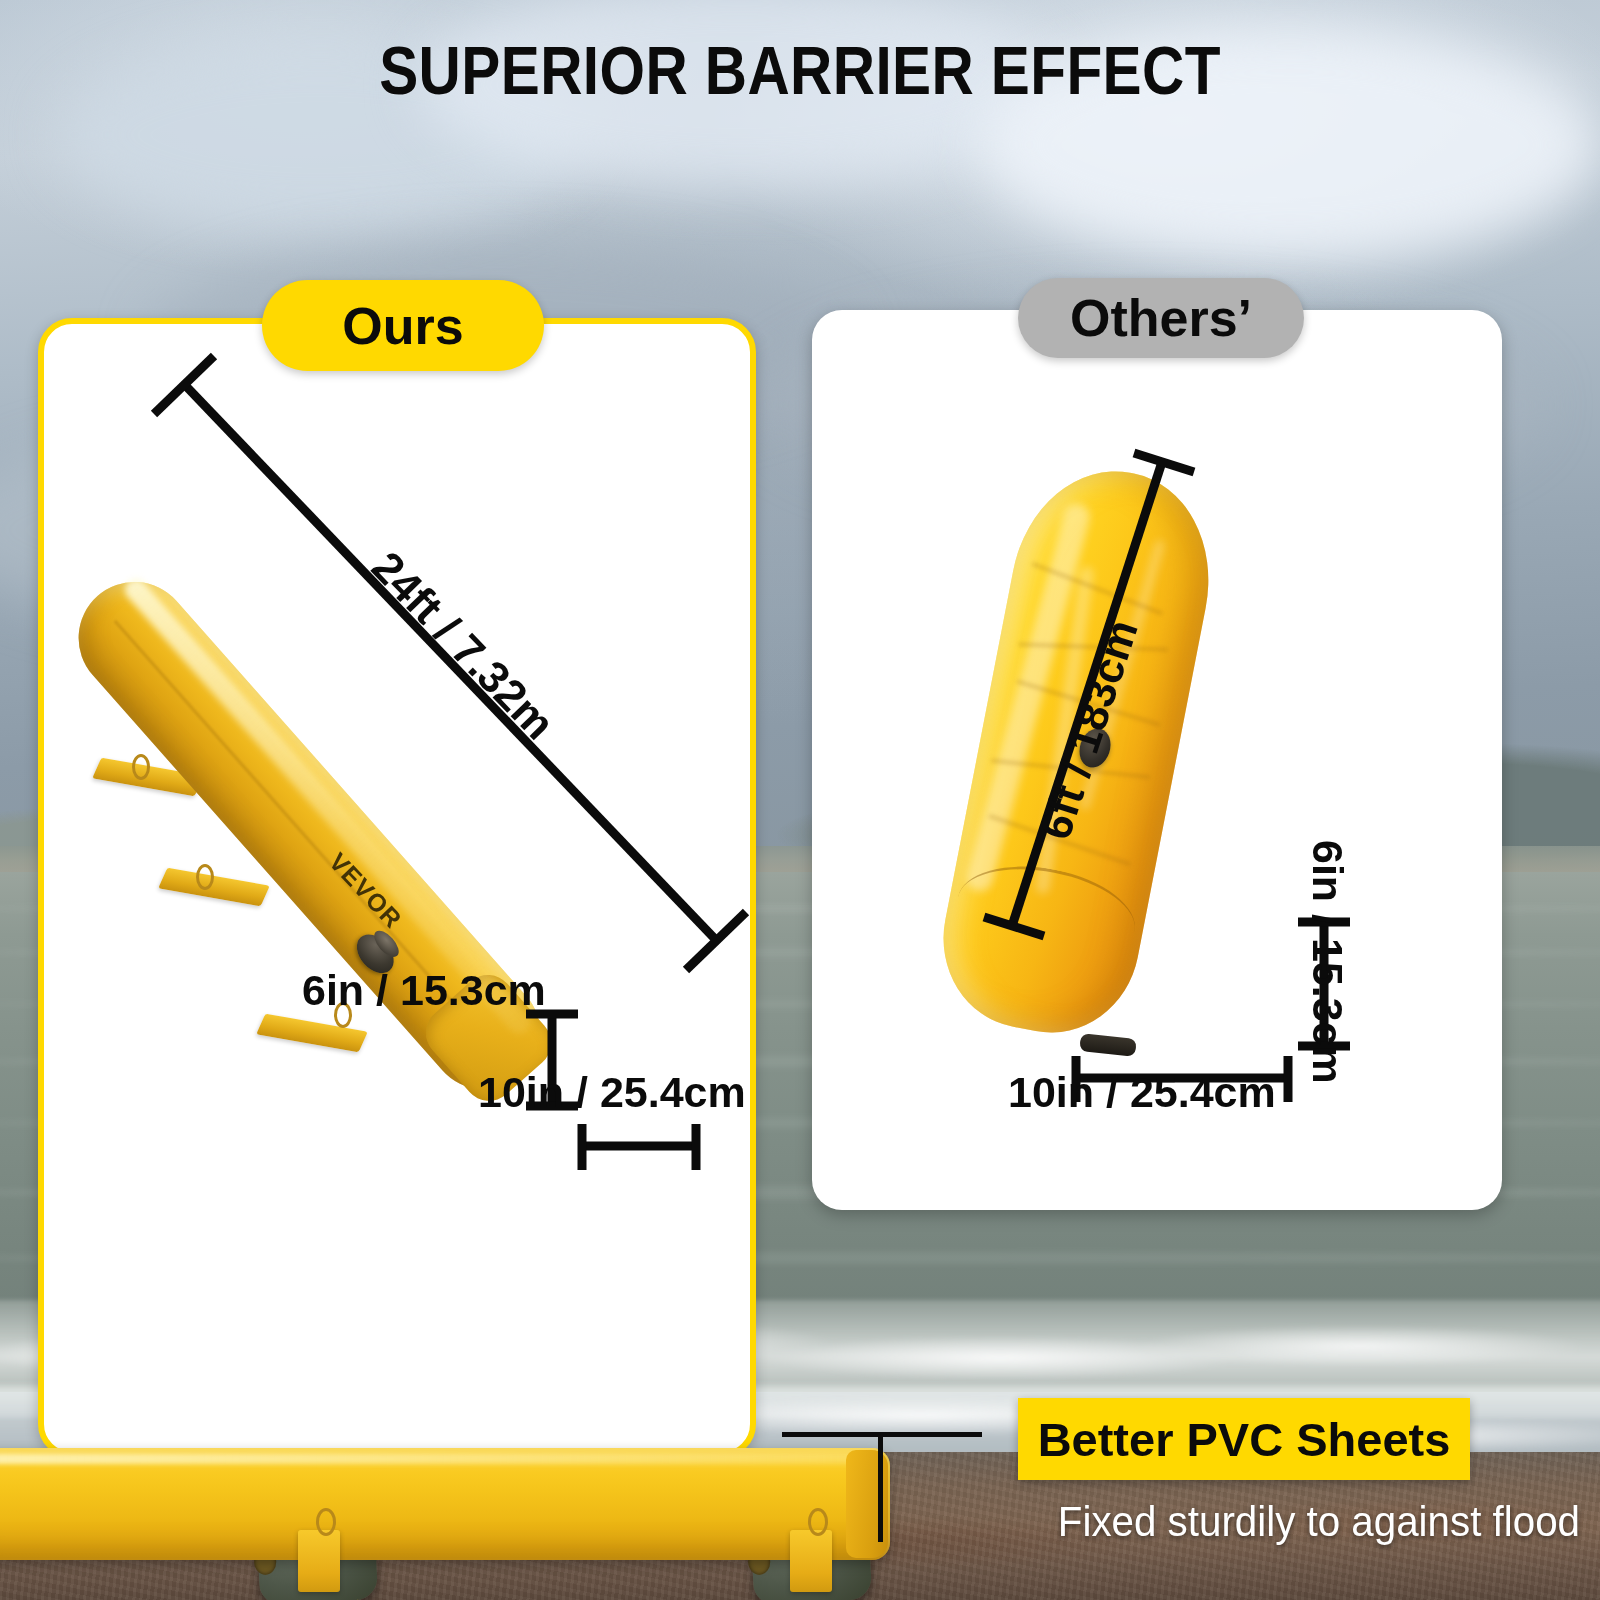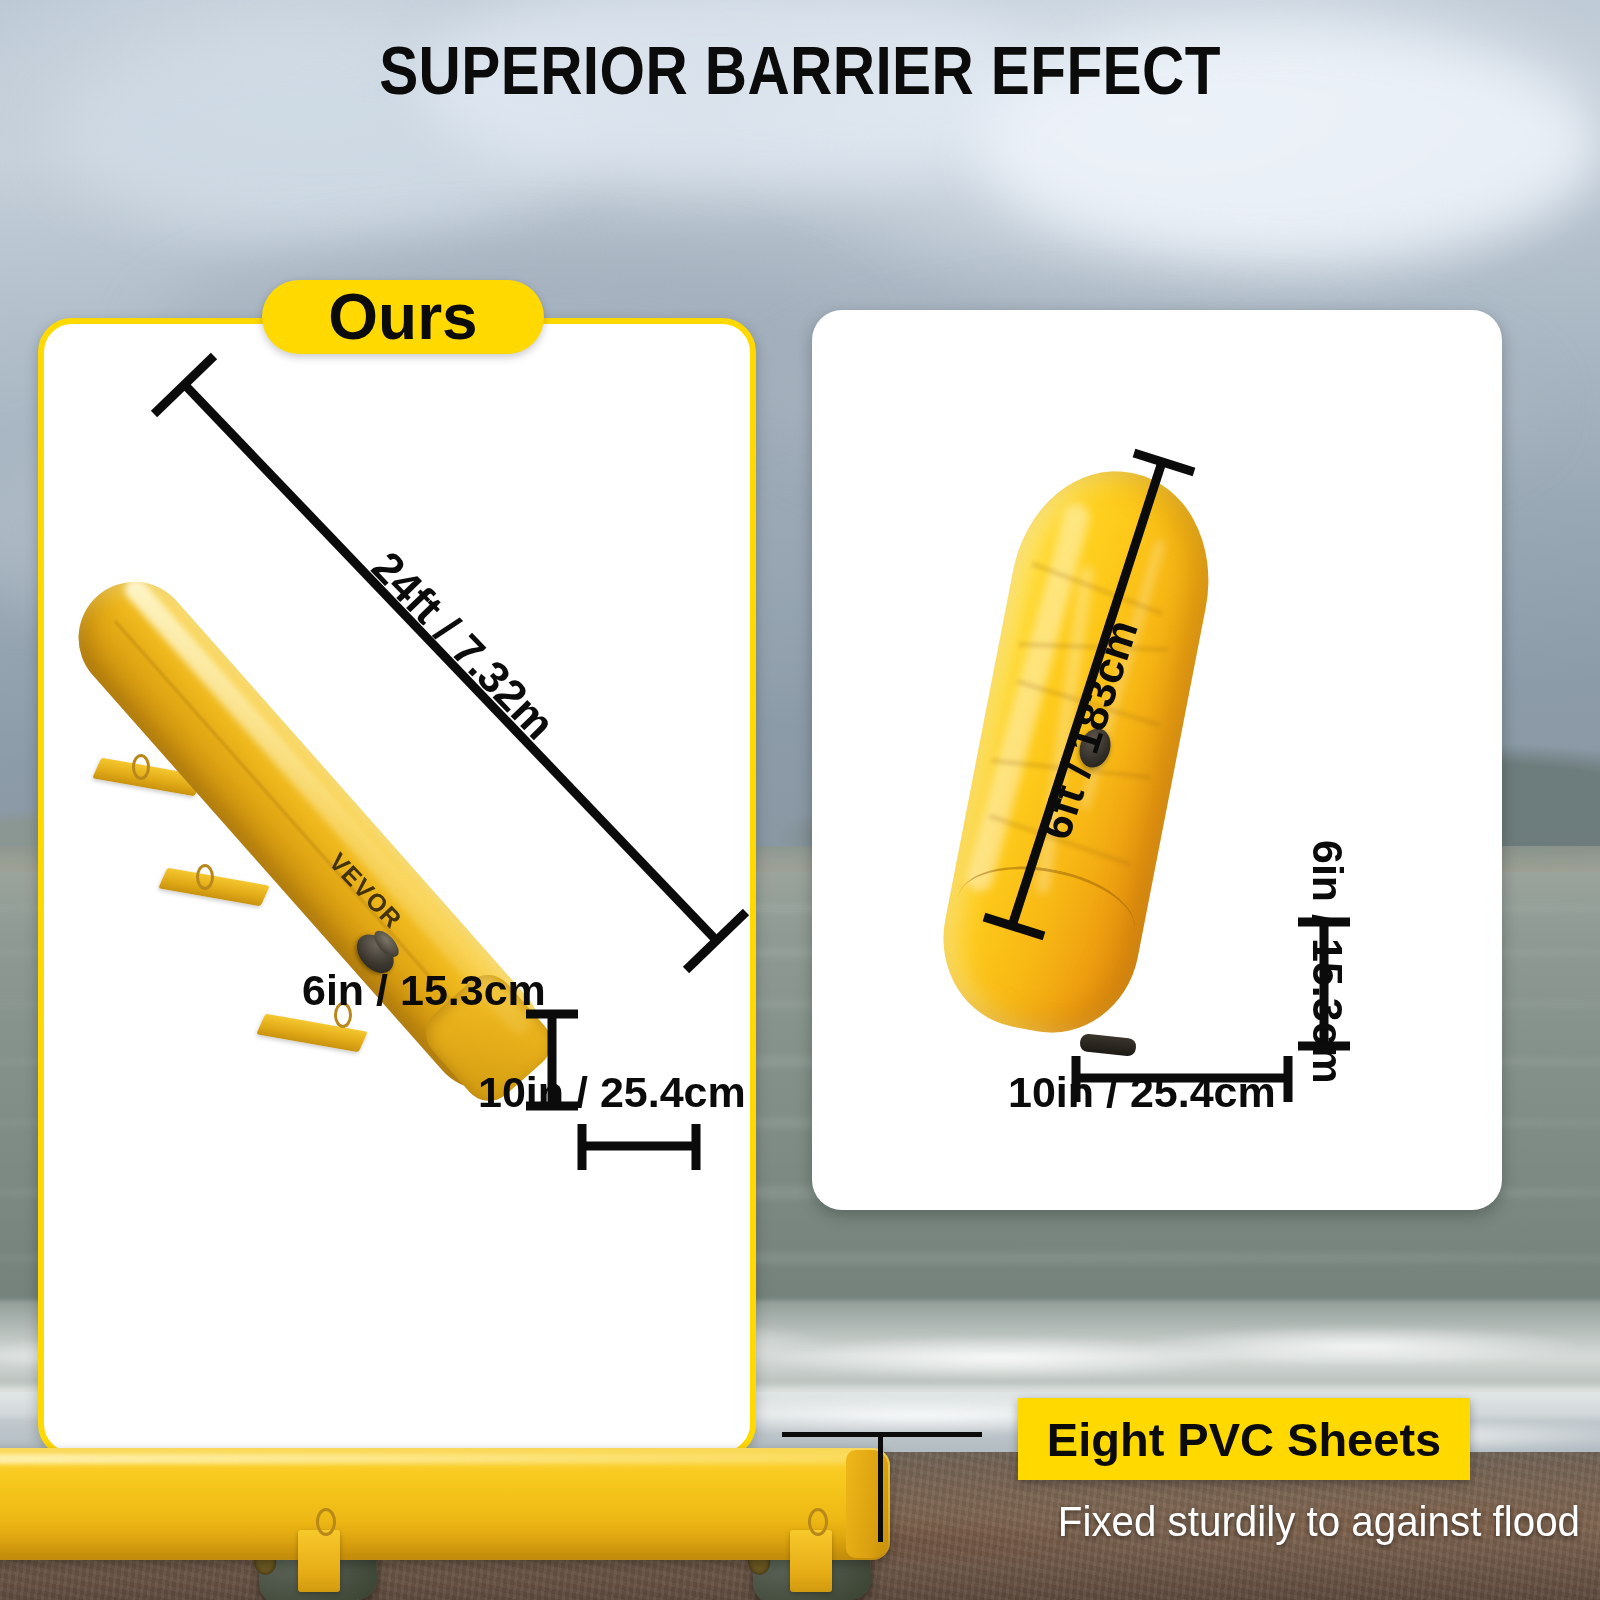--- a/index.html
+++ b/index.html
@@ -135,21 +135,21 @@
     box-shadow:0 5px 16px rgba(0,0,0,.25);
   }
 
   
   .pill{
     position:absolute;border-radius:46px;
     display:flex;align-items:center;justify-content:center;
     font-weight:bold;color:#0b0b0b;
     box-shadow:0 3px 8px rgba(0,0,0,.22);
   }
-  .pill-ours{left:262px;top:280px;width:282px;height:74px;background:#FFD900;font-size:64px;}
+  .pill-ours{left:262px;top:280px;width:282px;height:91px;background:#FFD900;font-size:52px;}
   .pill-others{left:1018px;top:278px;width:286px;height:80px;background:#b2b2b2;font-size:52px;}
 
   
   .tube-wrap{position:absolute;left:0;top:0;width:706px;height:908px;}
   .tube{
     position:absolute;left:40px;top:246px;width:640px;height:112px;
     transform:rotate(48.5deg);transform-origin:40px 56px;
     border-radius:56px/56px;
     background:
       linear-gradient(180deg, #fbd34b 0%, #f7c62f 14%, #eeb71c 40%, #e0a513 66%, #cf9510 86%, #c28a0e 100%);
@@ -407,37 +407,40 @@
     </div>
   </div>
 
   <div class="dimlbl" style="left:1030px;top:830px;font-size:44px;transform:rotate(-72deg);">6ft / 183cm</div>
   <div class="dimlbl" style="left:1352px;top:840px;font-size:43px;transform:rotate(90deg);">6in / 15.3cm</div>
   <div class="dimlbl" style="left:1008px;top:1068px;font-size:43px;">10in / 25.4cm</div>
 
   <div class="pill pill-ours">
     <span>Ours</span>
   </div>
+  <div class="pill pill-others">
+    <span>Others’</span>
+  </div>
 
   <div class="hero-flap-long hfl1"></div>
   <div class="hero-flap-long hfl2"></div>
   <div class="sandbag sb1">
       <div class="sb-tie"></div>
     </div>
   <div class="sandbag sb2">
       <div class="sb-tie"></div>
     </div>
   <div class="hero-tube"></div>
   <div class="hero-end"></div>
   <div class="hero-flap hf1"></div>
   <div class="hero-flap hf2"></div>
   <div class="hero-ring hr1"></div>
   <div class="hero-ring hr2"></div>
 
   <div class="leader leader-v"></div>
   <div class="leader leader-h"></div>
 
   <div class="pvc-badge">
-    <span>Eight PVC Sheets</span>
+    <span>Better PVC Sheets</span>
   </div>
   <div class="pvc-sub">Fixed sturdily to against flood</div>
 
 </div>
 
 </body></html>

